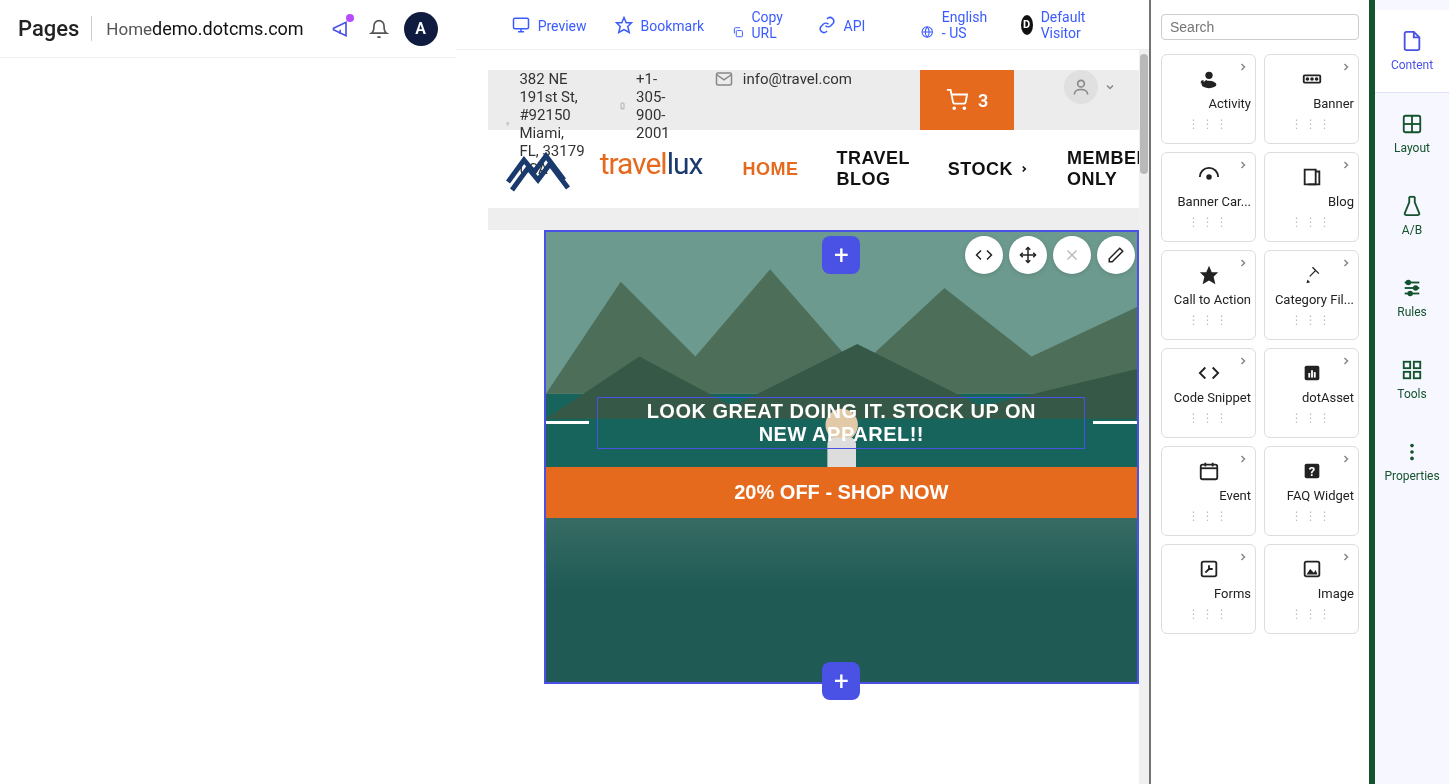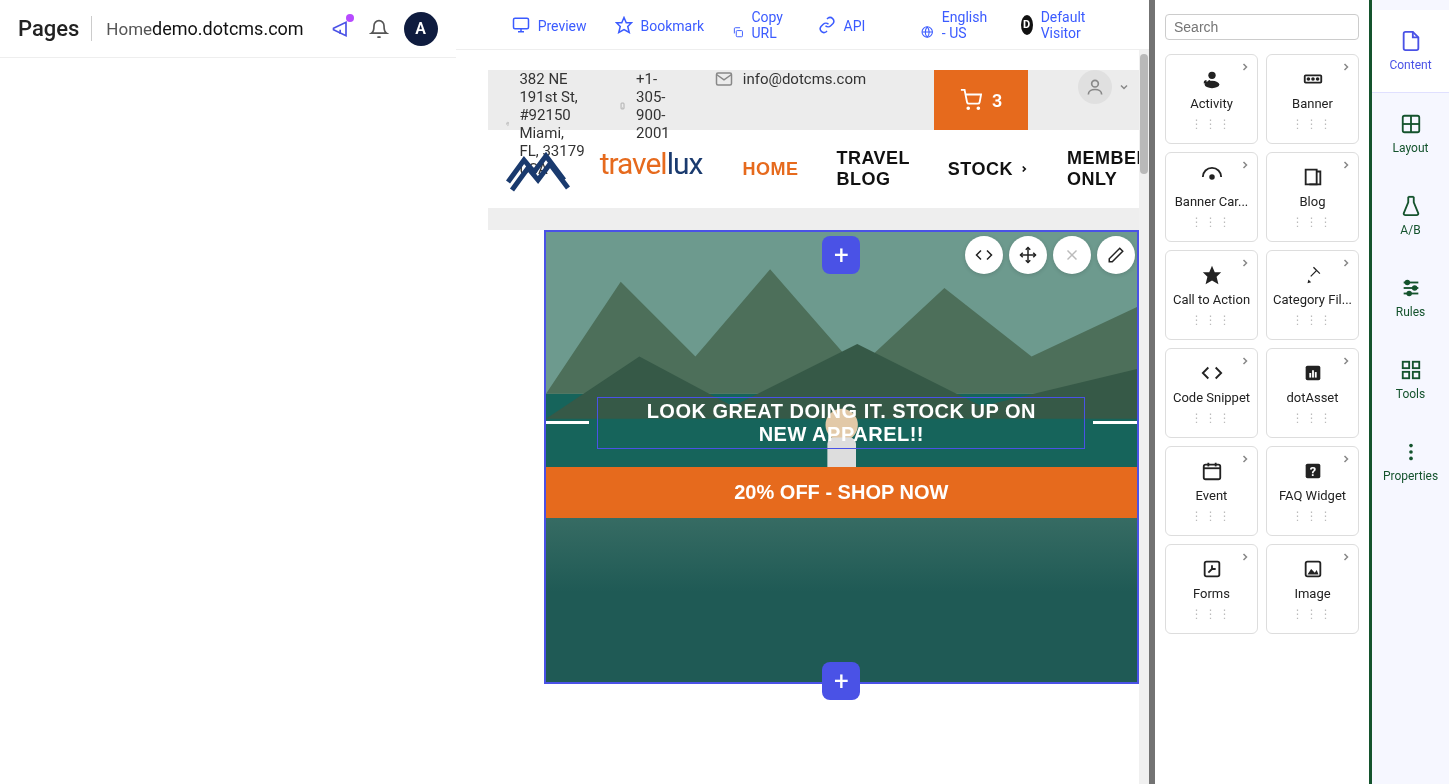--- a/index.html
+++ b/index.html
@@ -74,33 +74,33 @@
 
   .addbtn { position:absolute; left:50%; transform:translateX(-50%); width:38px;height:38px;border-radius:8px;background:#4a52e6;color:#fff;display:flex;align-items:center;justify-content:center;font-size:26px;cursor:pointer;z-index:5; }
   .addbtn.top { top:4px; }
   .addbtn.bot { bottom:-18px; }
 
   .edittools { position:absolute; top:4px; right:2px; display:flex; gap:6px; z-index:5; }
   .edittools .tb { width:38px;height:38px;border-radius:50%;background:#fff;display:flex;align-items:center;justify-content:center;cursor:pointer;box-shadow:0 1px 4px rgba(0,0,0,0.15);color:#222; }
   .edittools .tb.dim { color:#bbb; }
 
   
-  .palette { width:220px; border-left:6px solid #737373; padding:14px 10px; overflow:auto; }
+  .palette { width:220px; border-left:2px solid #737373; padding:14px 10px; overflow:auto; }
   .search { display:flex;align-items:center;border:1px solid #ccc;border-radius:4px;padding:4px 8px;margin-bottom:14px; }
   .search input { flex:1;border:none;outline:none;font-size:14px;color:#444; }
   .search svg { color:#4a52e6; }
   .pgrid { display:grid;grid-template-columns:1fr 1fr;gap:8px; }
   .pcard { border:1px solid #ddd;border-radius:6px;height:90px;display:flex;flex-direction:column;align-items:center;justify-content:center;position:relative;cursor:grab;font-size:13px;color:#222;gap:6px;padding:4px; }
   .pcard .pico { color:#222; }
-  .pcard .pname { text-align:center; white-space:nowrap; overflow:hidden; text-overflow:ellipsis; width:100%; }
+  .pcard .pname { text-align:right; white-space:nowrap; overflow:hidden; text-overflow:ellipsis; width:100%; }
   .pcard .chev { position:absolute; top:6px; right:6px; color:#888; }
   .pcard .grip { color:#bbb; font-size:12px; letter-spacing:2px; }
 
   
-  .rail { width:80px; border-left:3px solid #14532d; background:#f6f7ff; display:flex;flex-direction:column;align-items:center;padding-top:10px; }
+  .rail { width:80px; border-left:6px solid #14532d; background:#f6f7ff; display:flex;flex-direction:column;align-items:center;padding-top:10px; }
   .rail .ritem { width:100%;display:flex;flex-direction:column;align-items:center;gap:6px;padding:20px 0;font-size:12px;color:#14532d;cursor:pointer; }
   .rail .ritem.active { color:#4a52e6;background:#fff;border-bottom:1px solid #e0e0ff; }
   .rail .ritem svg { color:inherit; }
 
   svg { display:block; }
 </style>
 </head>
 <body>
 
 <div class="app">
@@ -196,21 +196,21 @@
                   <rect x="7" y="2" width="10" height="20" rx="2"></rect>
                   <line x1="11" y1="18" x2="13" y2="18"></line>
                 </svg>
               <span>+1-305-900-2001</span>
             </div>
             <div class="item">
               <svg width="18" height="18" viewBox="0 0 24 24" fill="none" stroke="currentColor" stroke-width="2">
                   <rect x="2" y="4" width="20" height="16" rx="2"></rect>
                   <polyline points="2 6 12 13 22 6"></polyline>
                 </svg>
-              <span>info@dotcms.com</span>
+              <span>info@travel.com</span>
             </div>
             <div class="push"></div>
             <div class="cart">
               <svg width="22" height="22" viewBox="0 0 24 24" fill="none" stroke="currentColor" stroke-width="2">
                   <circle cx="9" cy="21" r="1"></circle>
                   <circle cx="20" cy="21" r="1"></circle>
                   <path d="M1 1h4l2.7 13.4a2 2 0 002 1.6h9.7a2 2 0 002-1.6L23 6H6"></path>
                 </svg>
               <span>3</span>
             </div>

